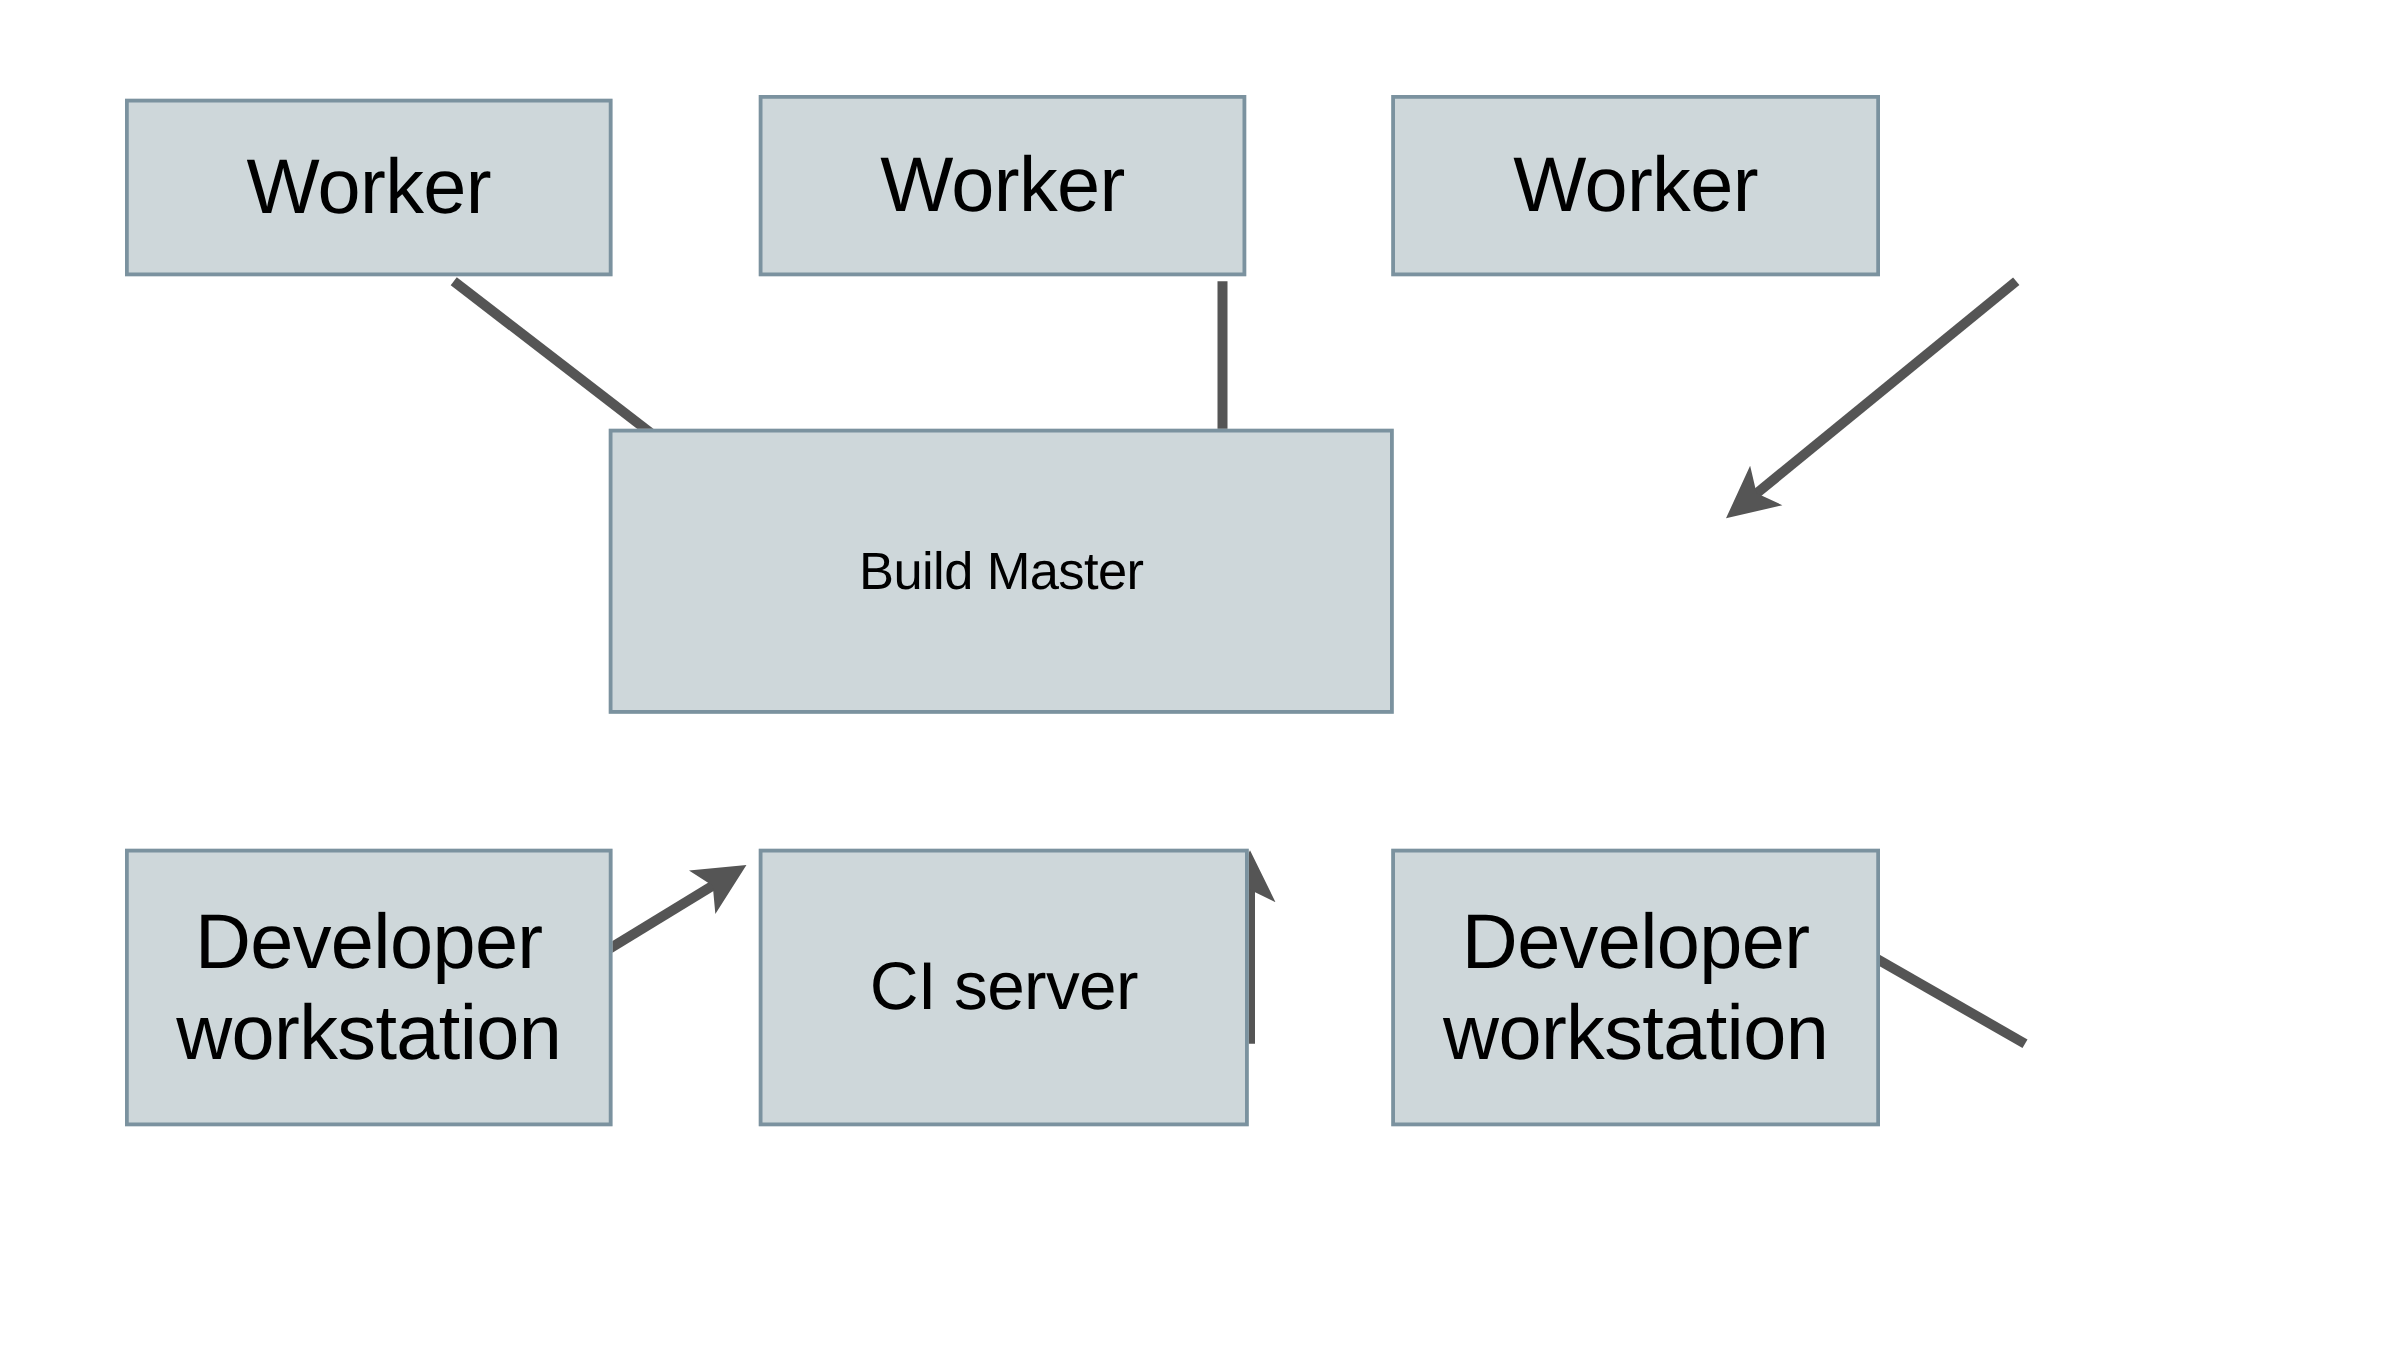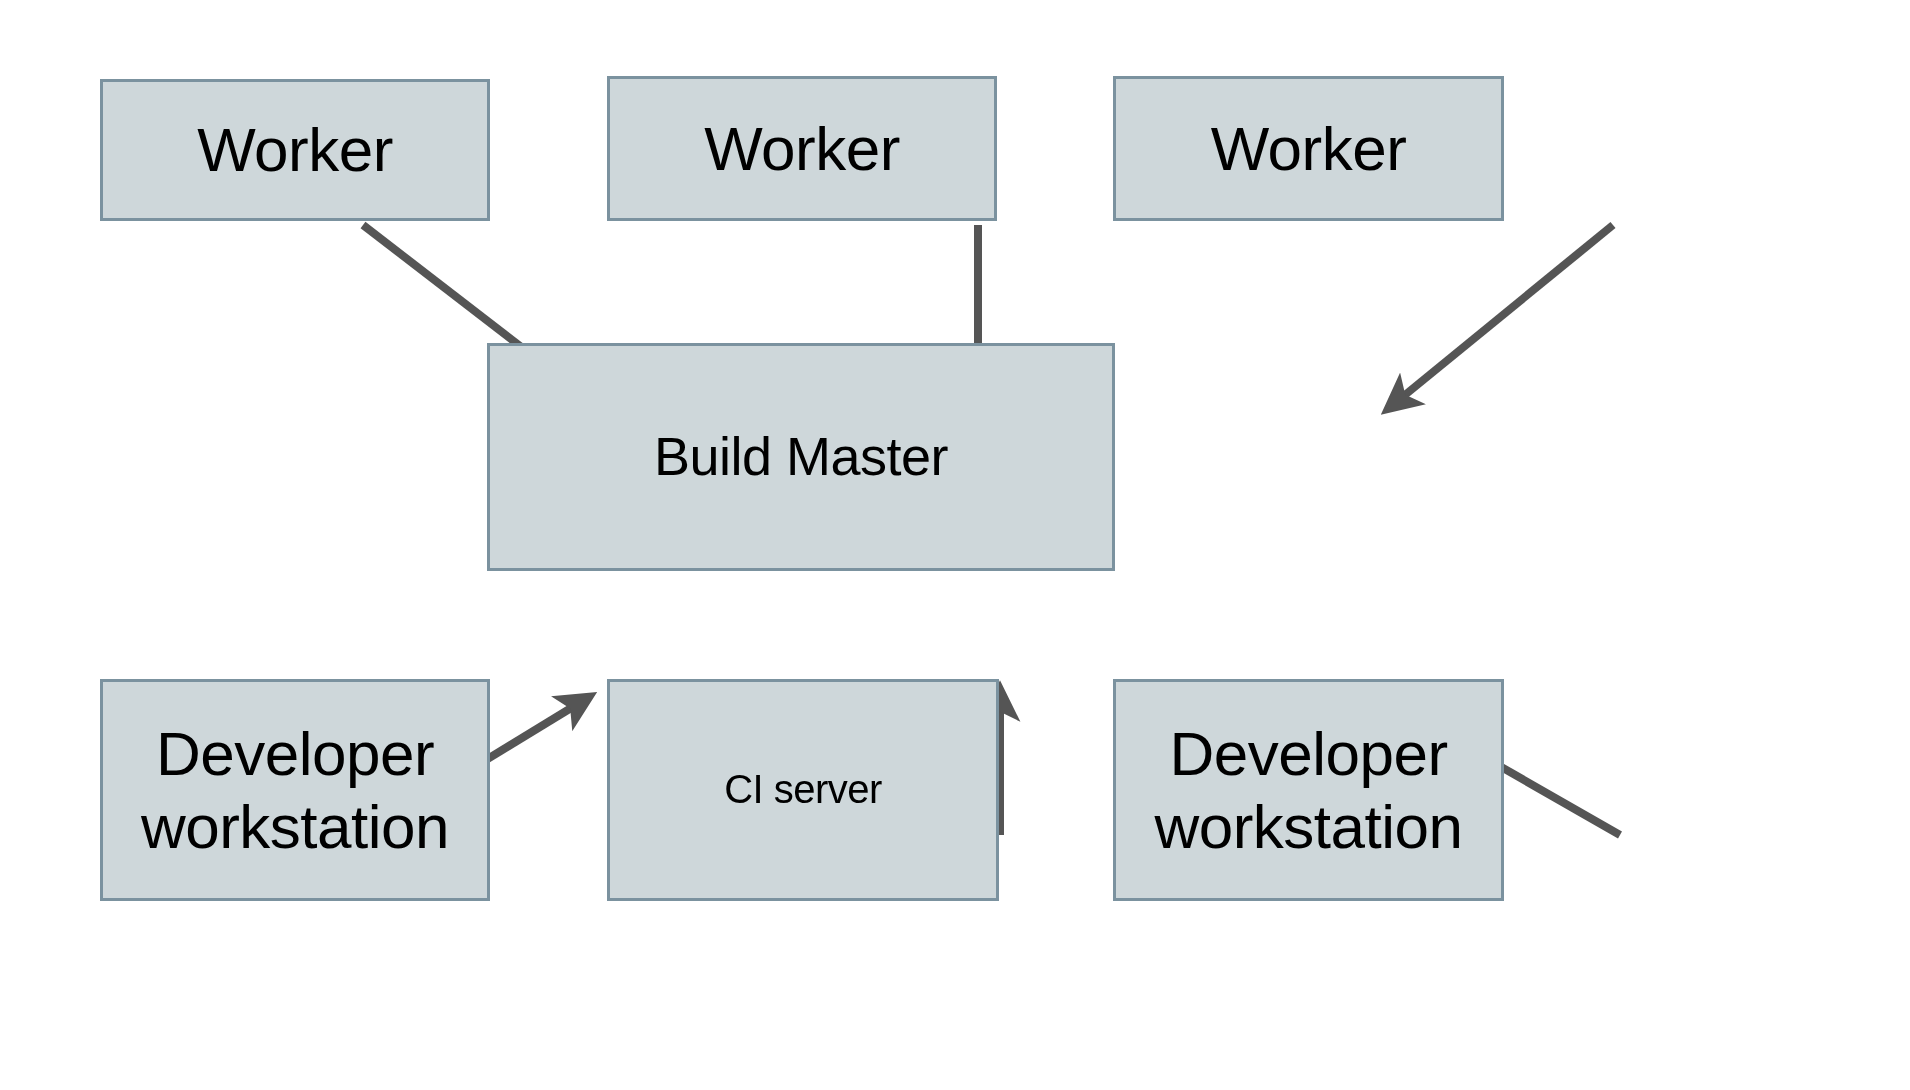--- a/index.html
+++ b/index.html
@@ -45,23 +45,23 @@
     overflow: hidden;
   }
   .node-label {
     display: block;
     white-space: pre-line;
     padding: 0 8px;
   }
   .node.worker-top-left   { left: 100px; top: 36px;  width: 390px; height: 142px; font-size: 62px; }
   .node.worker-top-mid    { left: 607px; top: 33px;  width: 390px; height: 145px; font-size: 62px; }
   .node.worker-top-right  { left: 1113px; top: 33px; width: 391px; height: 145px; font-size: 62px; }
-  .node.build-master      { left: 487px; top: 300px; width: 628px; height: 228px; font-size: 54px; }
+  .node.build-master      { left: 487px; top: 300px; width: 628px; height: 228px; font-size: 42px; }
   .node.dev-left          { left: 100px; top: 636px; width: 390px; height: 222px; font-size: 62px; }
-  .node.ci-server         { left: 607px; top: 636px; width: 392px; height: 222px; font-size: 40px; }
+  .node.ci-server         { left: 607px; top: 636px; width: 392px; height: 222px; font-size: 54px; }
   .node.dev-right         { left: 1113px; top: 636px; width: 391px; height: 222px; font-size: 62px; }
 </style>
 </head>
 <body>
 
 <div id="canvas">
 
   <svg id="edges-layer" viewBox="0 0 1910 1090" width="1910" height="1090" xmlns="http://www.w3.org/2000/svg">
     <defs>
       <marker id="arrowhead" markerWidth="5.2" markerHeight="5.2" refX="2.1" refY="2.6" orient="auto" markerUnits="strokeWidth">

